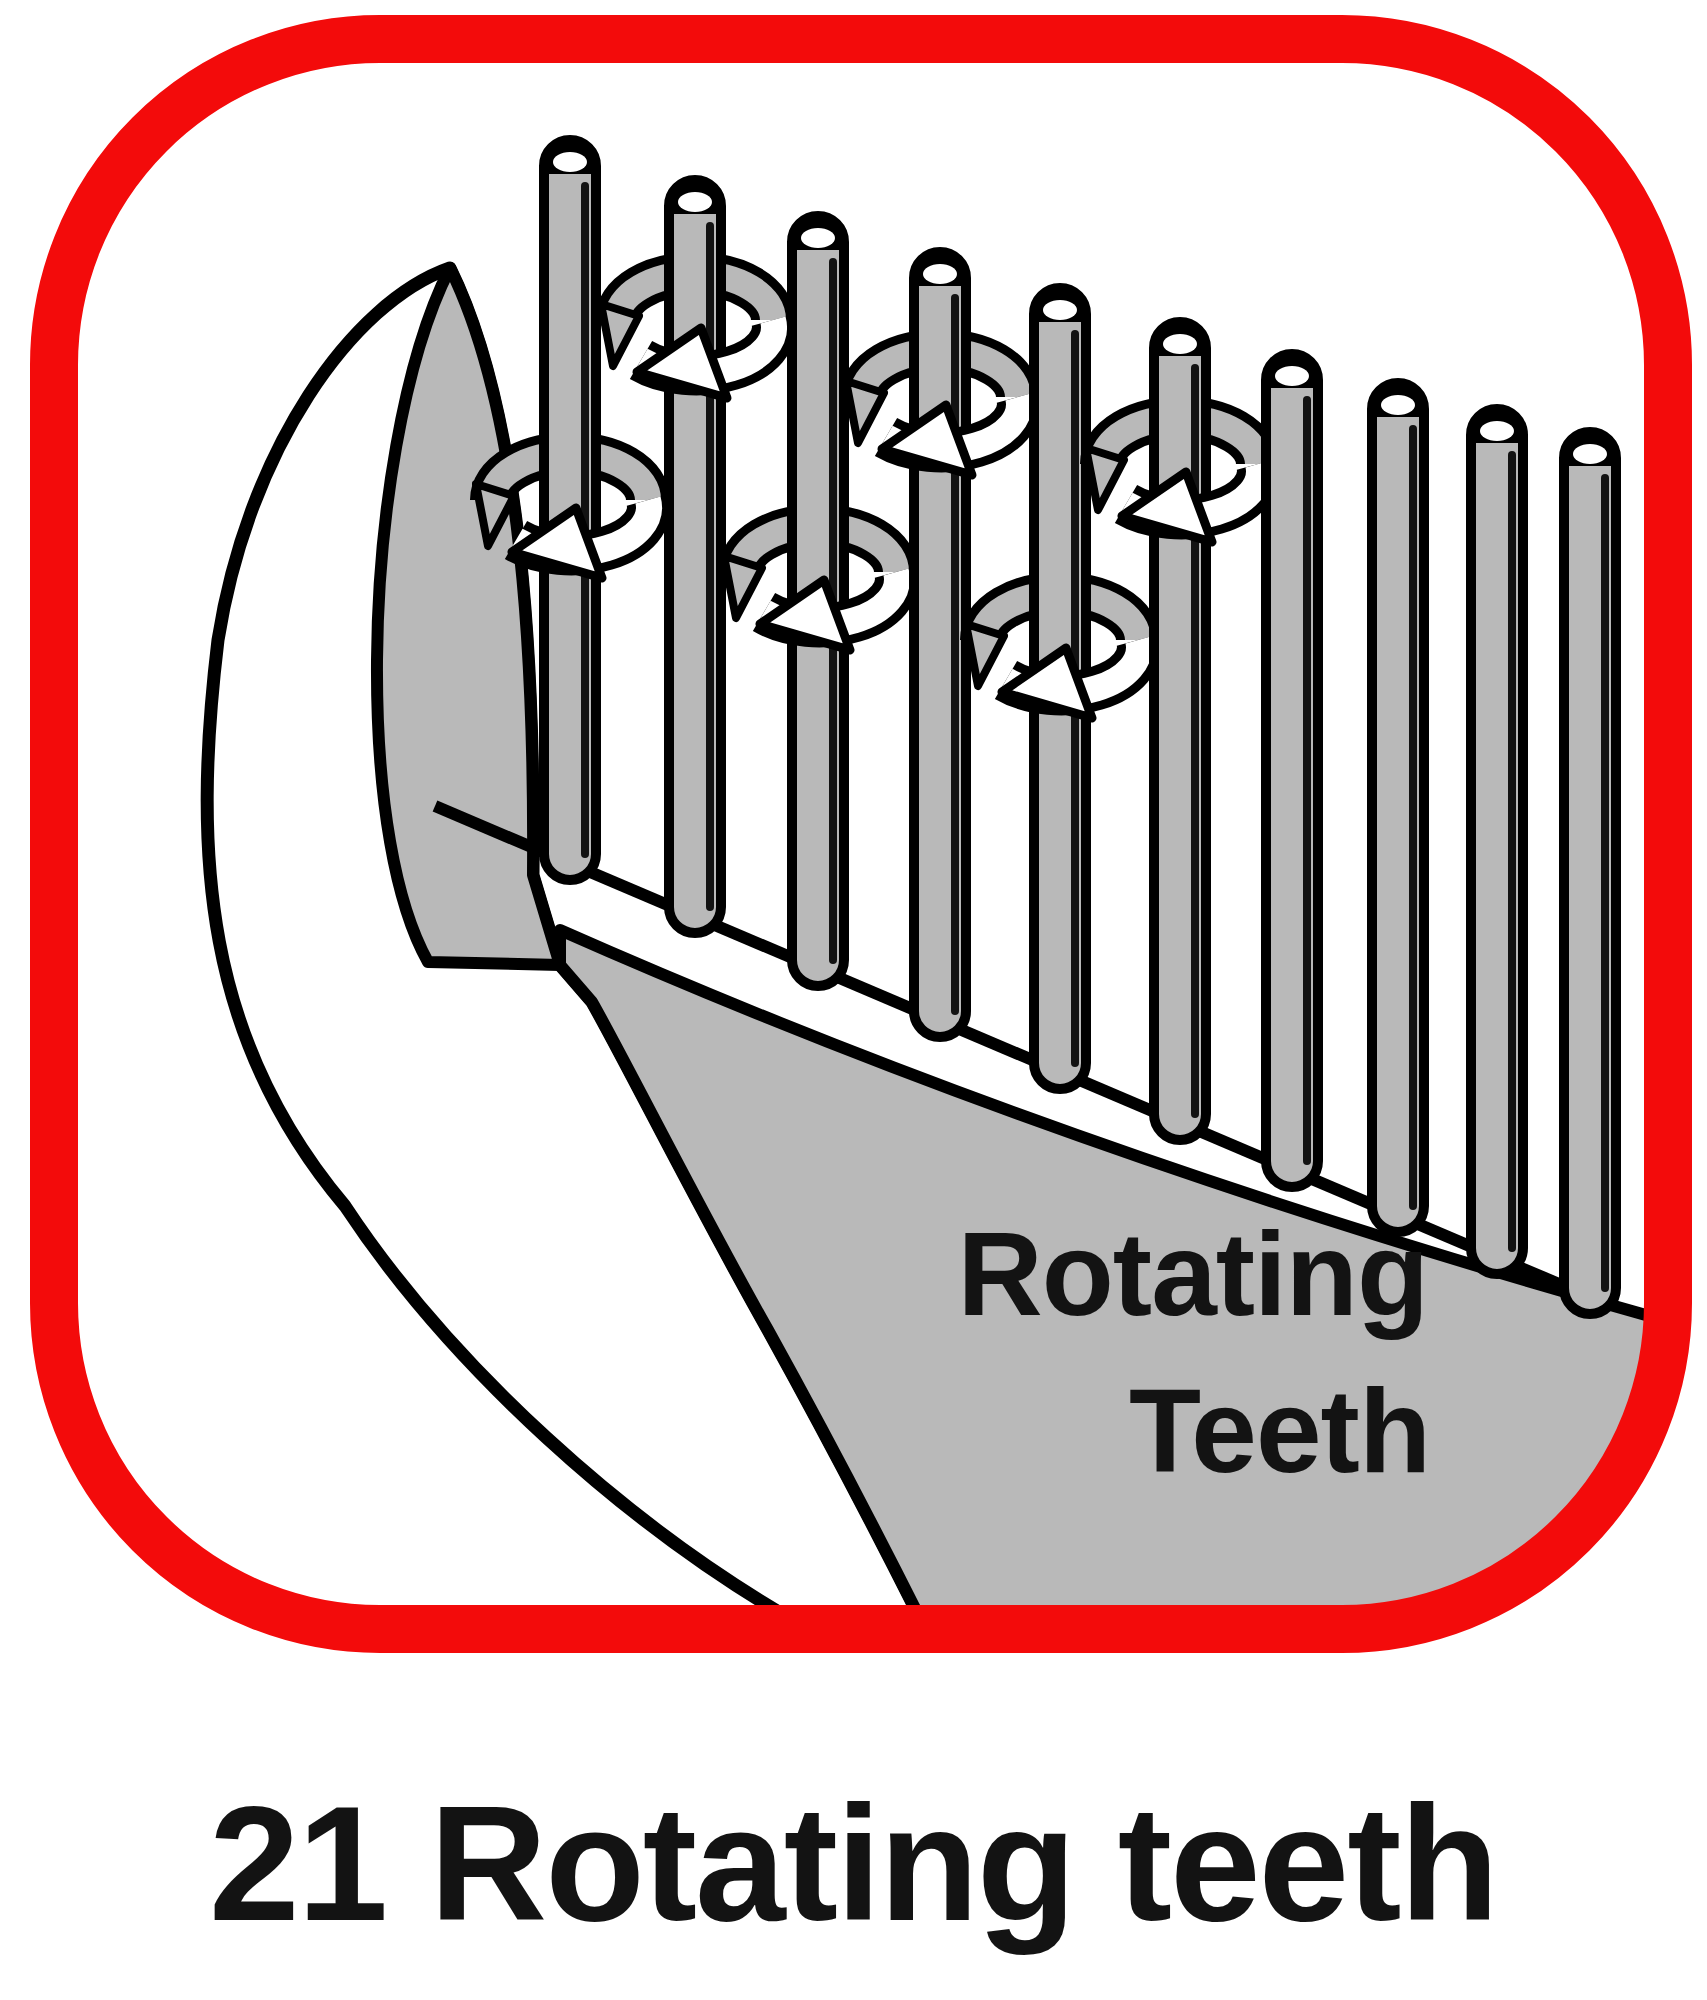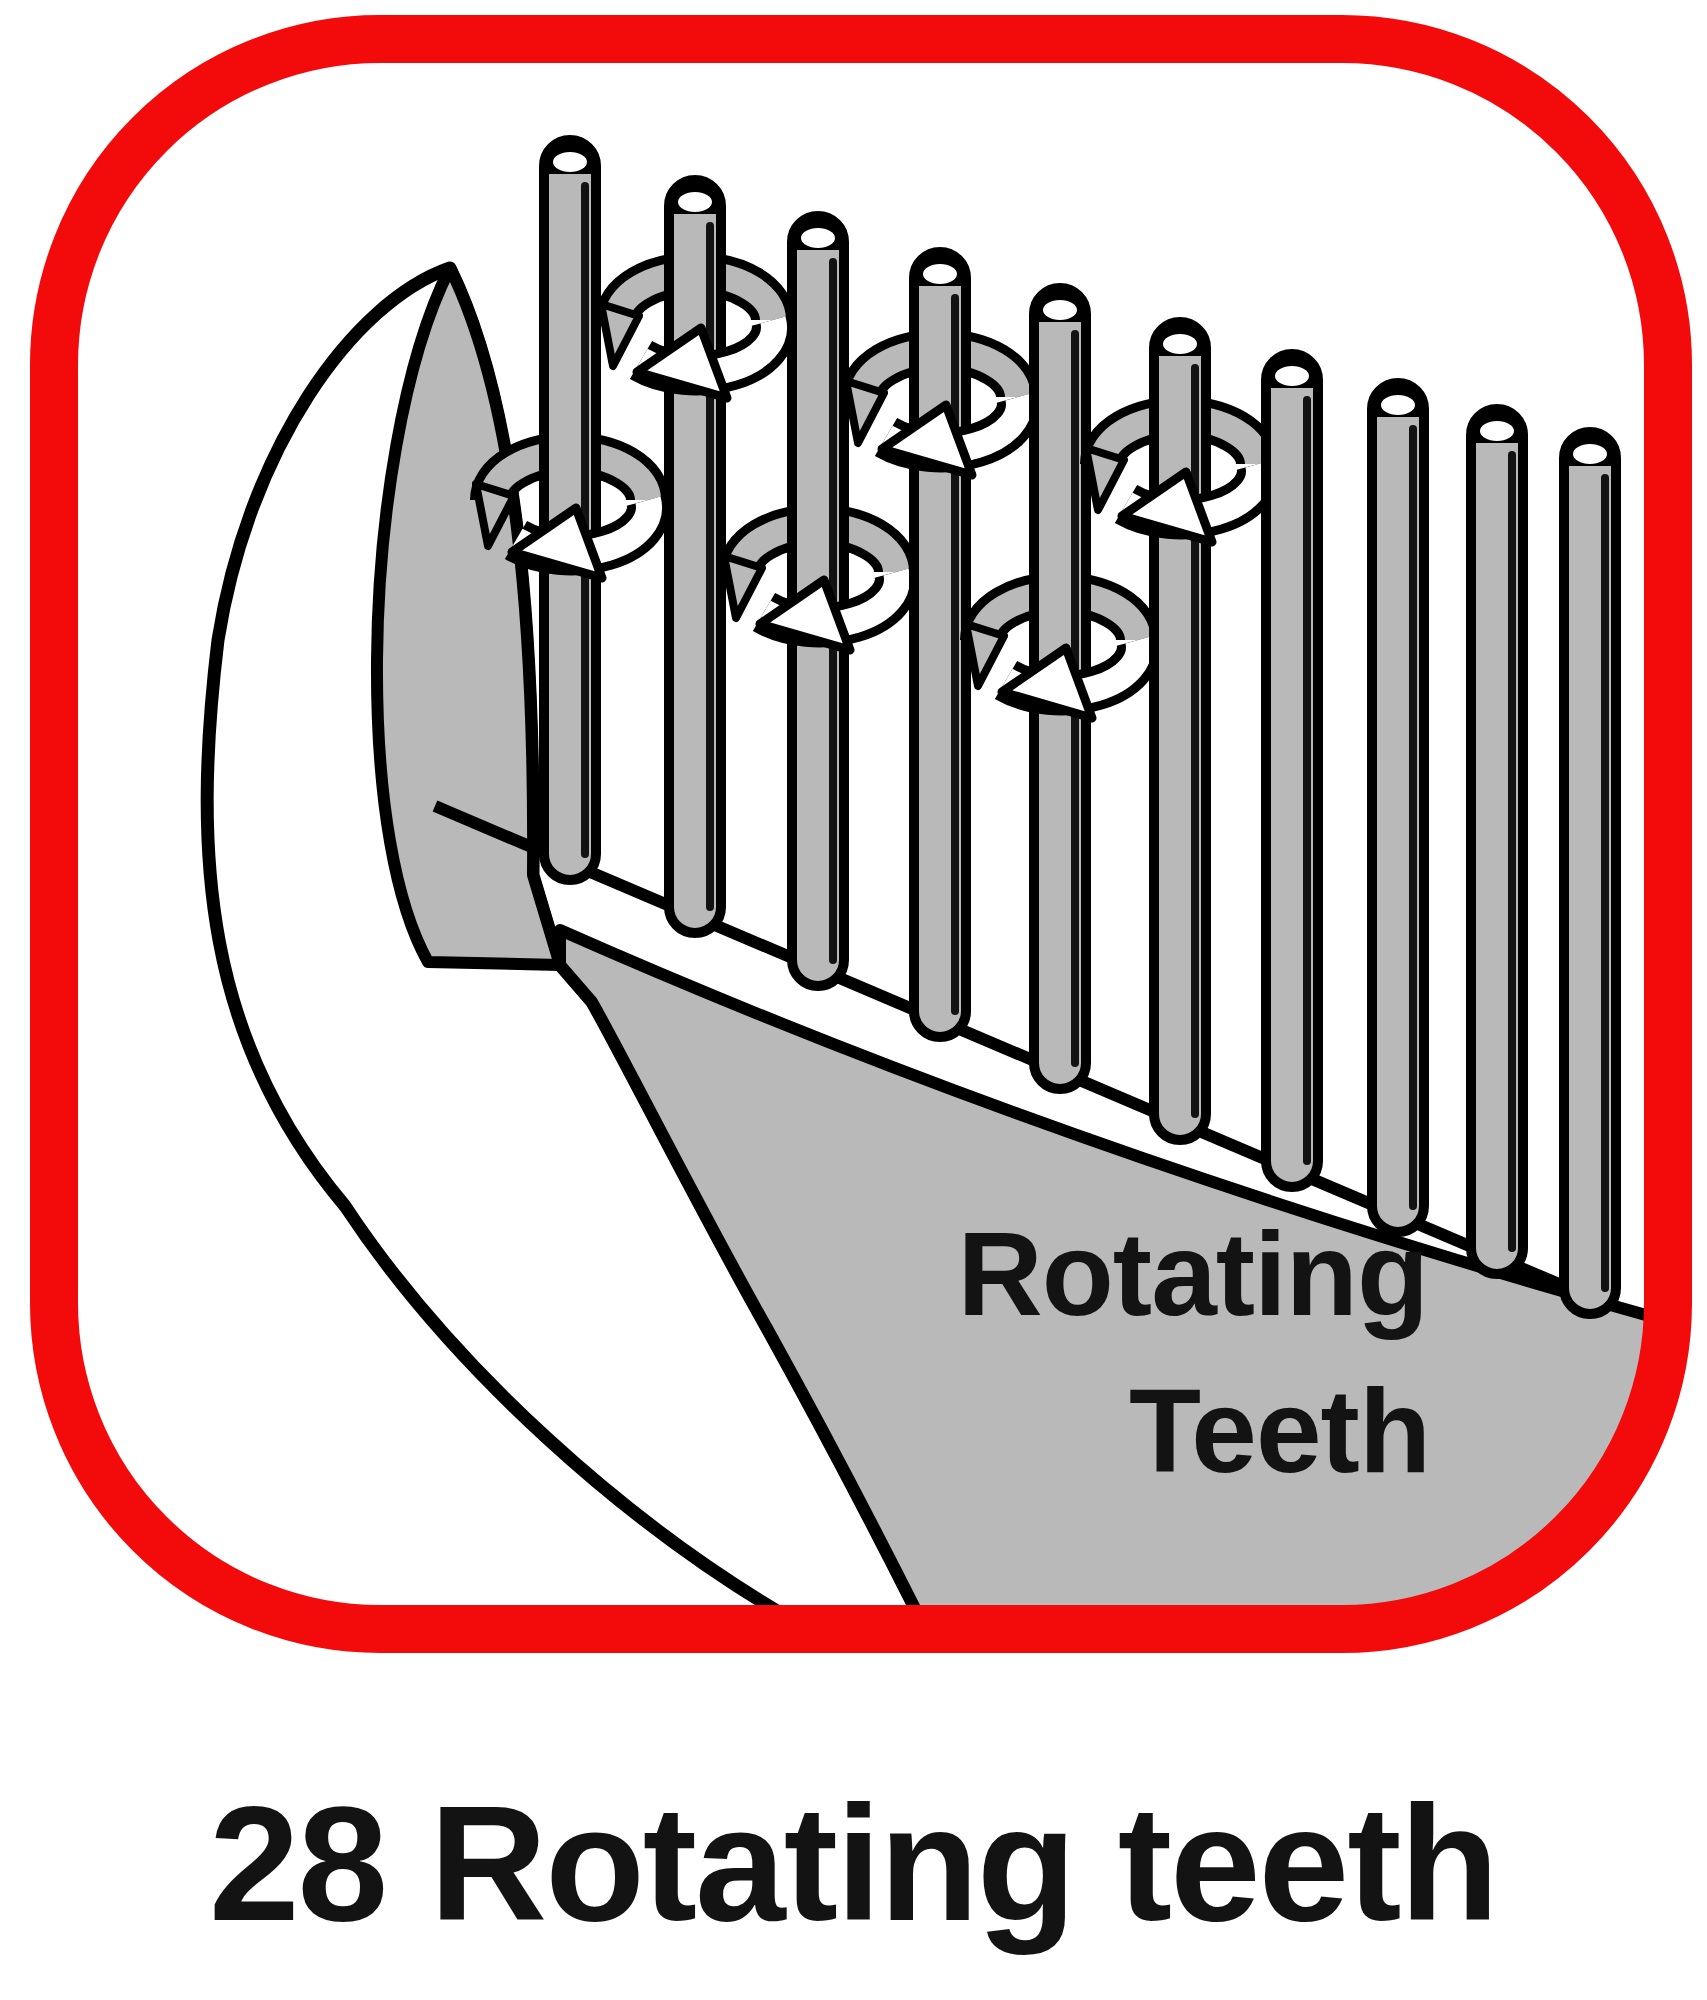--- a/index.html
+++ b/index.html
@@ -220,15 +220,15 @@
           </g>
         </g>
 
       <text class="face-label" x="1428" y="1315" text-anchor="end">Rotating</text>
       <text class="face-label" x="1430" y="1472" text-anchor="end">Teeth</text>
     </g>
   </svg>
 
   <div class="frame"></div>
 
-  <div class="caption">28 Rotating teeth</div>
+  <div class="caption">21 Rotating teeth</div>
 
 </div>
 
 </body></html>

